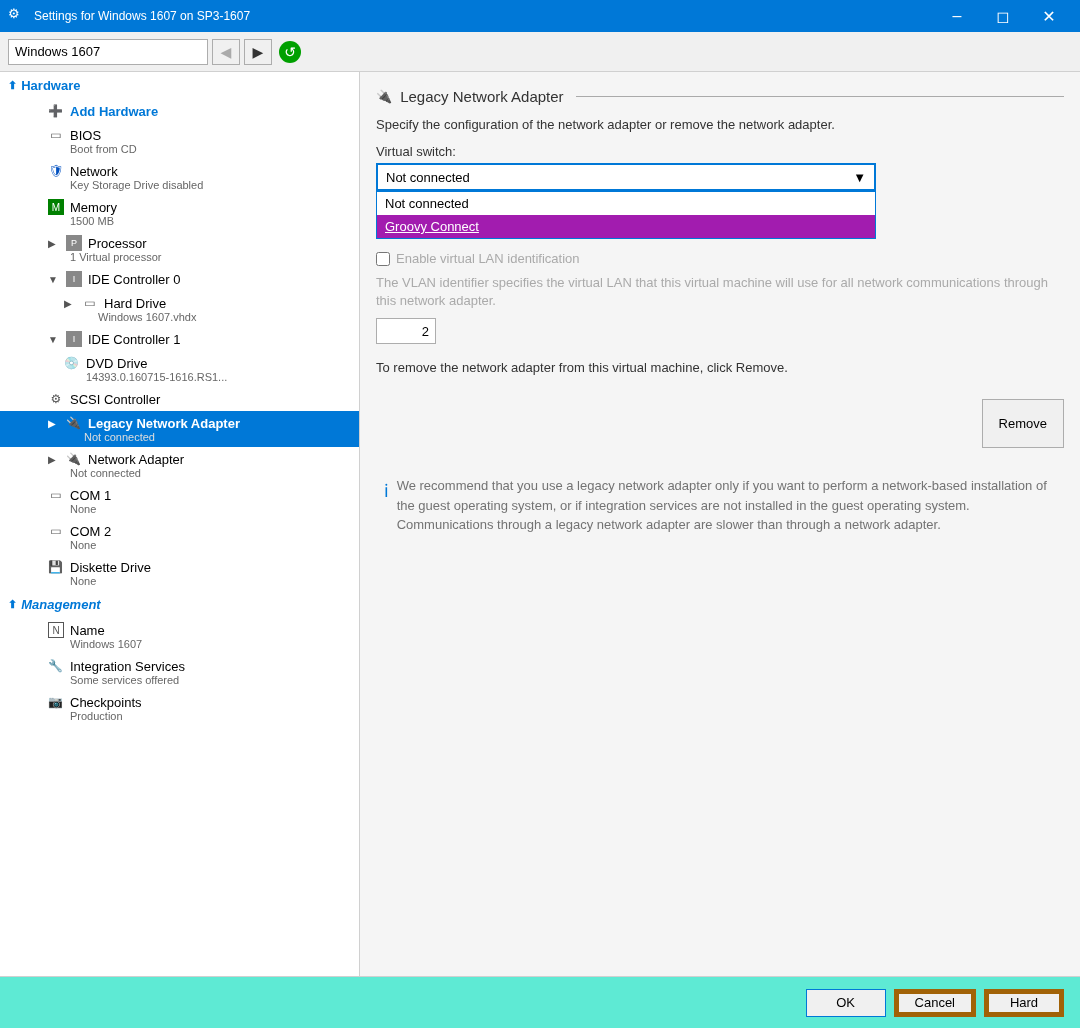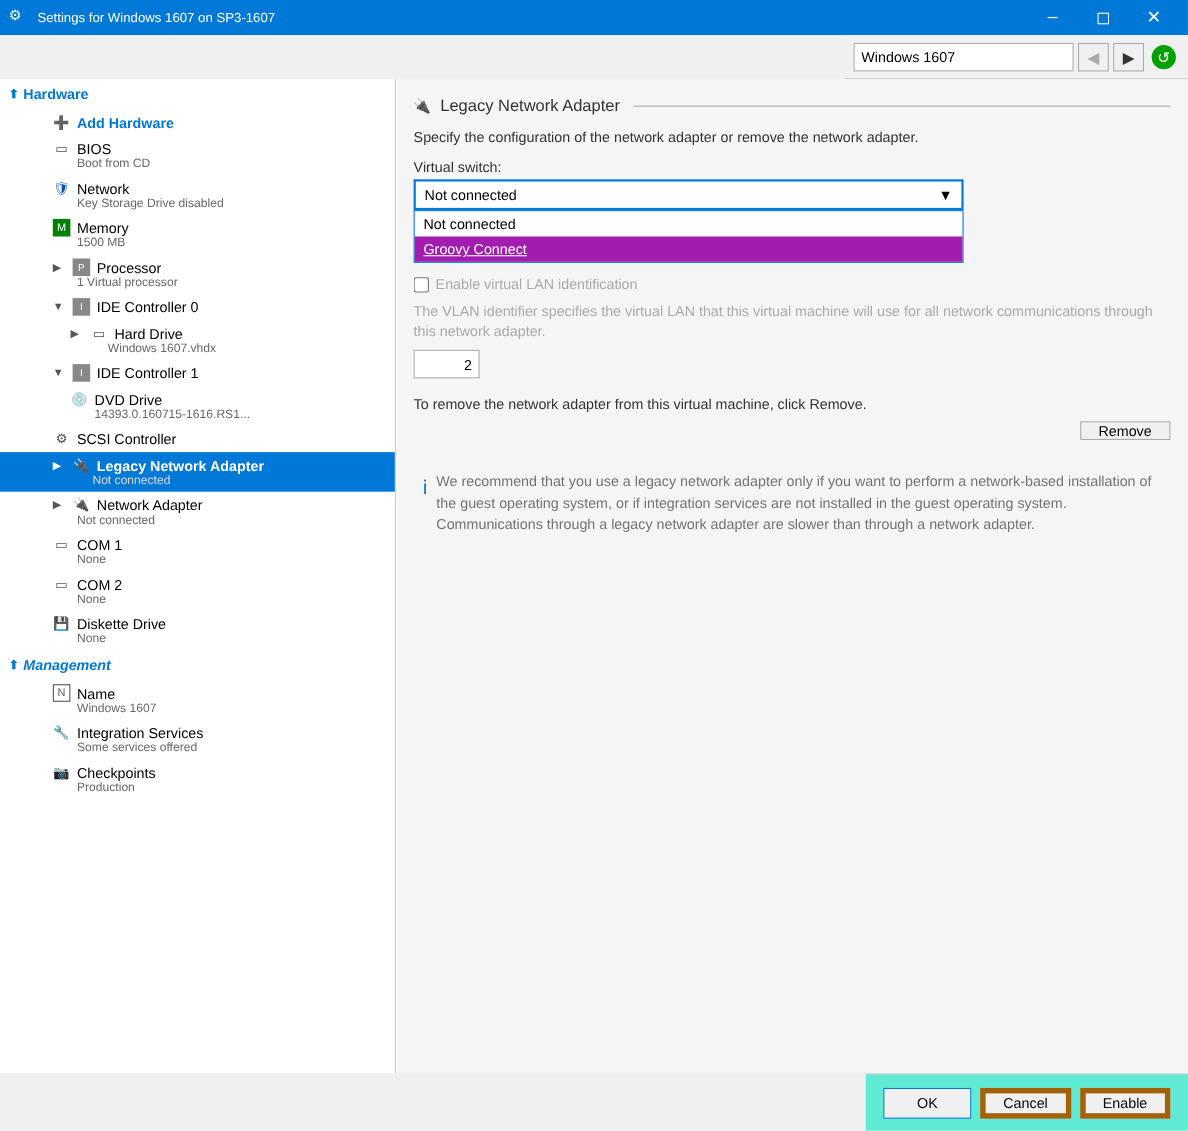--- a/index.html
+++ b/index.html
@@ -17,21 +17,21 @@
     }
     .title-bar-icon { width: 20px; height: 20px; margin-right: 6px; }
     .title-bar-title { flex: 1; font-size: 12px; }
     .title-bar-controls { display: flex; gap: 0; }
     .title-bar-btn {
       width: 46px; height: 32px; background: transparent; border: none; color: white;
       cursor: pointer; font-size: 16px; display: flex; align-items: center; justify-content: center;
     }
 
     
-    .main-container { display: flex; flex-direction: column; height: calc(1028px - 32px); background: #f0f0f0; align-items: flex-end; }
+    .main-container { display: flex; flex-direction: column; height: calc(1028px - 32px); background: #f0f0f0; }
 
     
     .toolbar {
       height: 40px; background: #f0f0f0; border-bottom: 1px solid #d0d0d0;
       display: flex; align-items: center; padding: 0 8px; gap: 4px;
     }
     .vm-selector {
       width: 200px; height: 26px; border: 1px solid #adadad; background: white;
       padding: 0 6px; font-size: 13px; appearance: none;
       display: flex; align-items: center; justify-content: space-between;
@@ -116,22 +116,22 @@
     }
 
     .vlan-input {
       width: 60px; height: 26px; border: 1px solid #adadad; background: white;
       padding: 0 6px; font-size: 13px; text-align: right;
     }
 
     .remove-description { font-size: 13px; color: #333; margin: 16px 0 8px 0; }
 
     .remove-btn {
-      float: right; padding: 0 16px; border: 1px solid #adadad; background: #f0f0f0;
-      cursor: pointer; font-size: 13px;
+      float: right; padding: 16px 16px; border: 1px solid #adadad; background: #f0f0f0;
+      cursor: pointer; font-size: 13px; margin-top: 16px;
     }
 
     .info-box {
       background: #f5f5f5; border: none; display: flex; gap: 8px;
       margin-top: 20px; padding: 8px;
     }
     .info-icon { color: #0078d7; font-size: 18px; flex-shrink: 0; margin-top: 2px; }
     .info-text { font-size: 13px; color: #737373; line-height: 1.5; }
 
     
@@ -400,16 +400,16 @@
           <span class="info-text">We recommend that you use a legacy network adapter only if you want to perform a network-based installation of the guest operating system, or if integration services are not installed in the guest operating system. Communications through a legacy network adapter are slower than through a network adapter.</span>
         </div>
       </div>
 
     </div>
   </div>
 
   <div class="bottom-bar">
     <button class="bottom-btn ok-btn">OK</button>
     <button class="bottom-btn">Cancel</button>
-    <button class="bottom-btn">Enable</button>
+    <button class="bottom-btn">Hard</button>
   </div>
 
 </div>
 
 </body></html>

